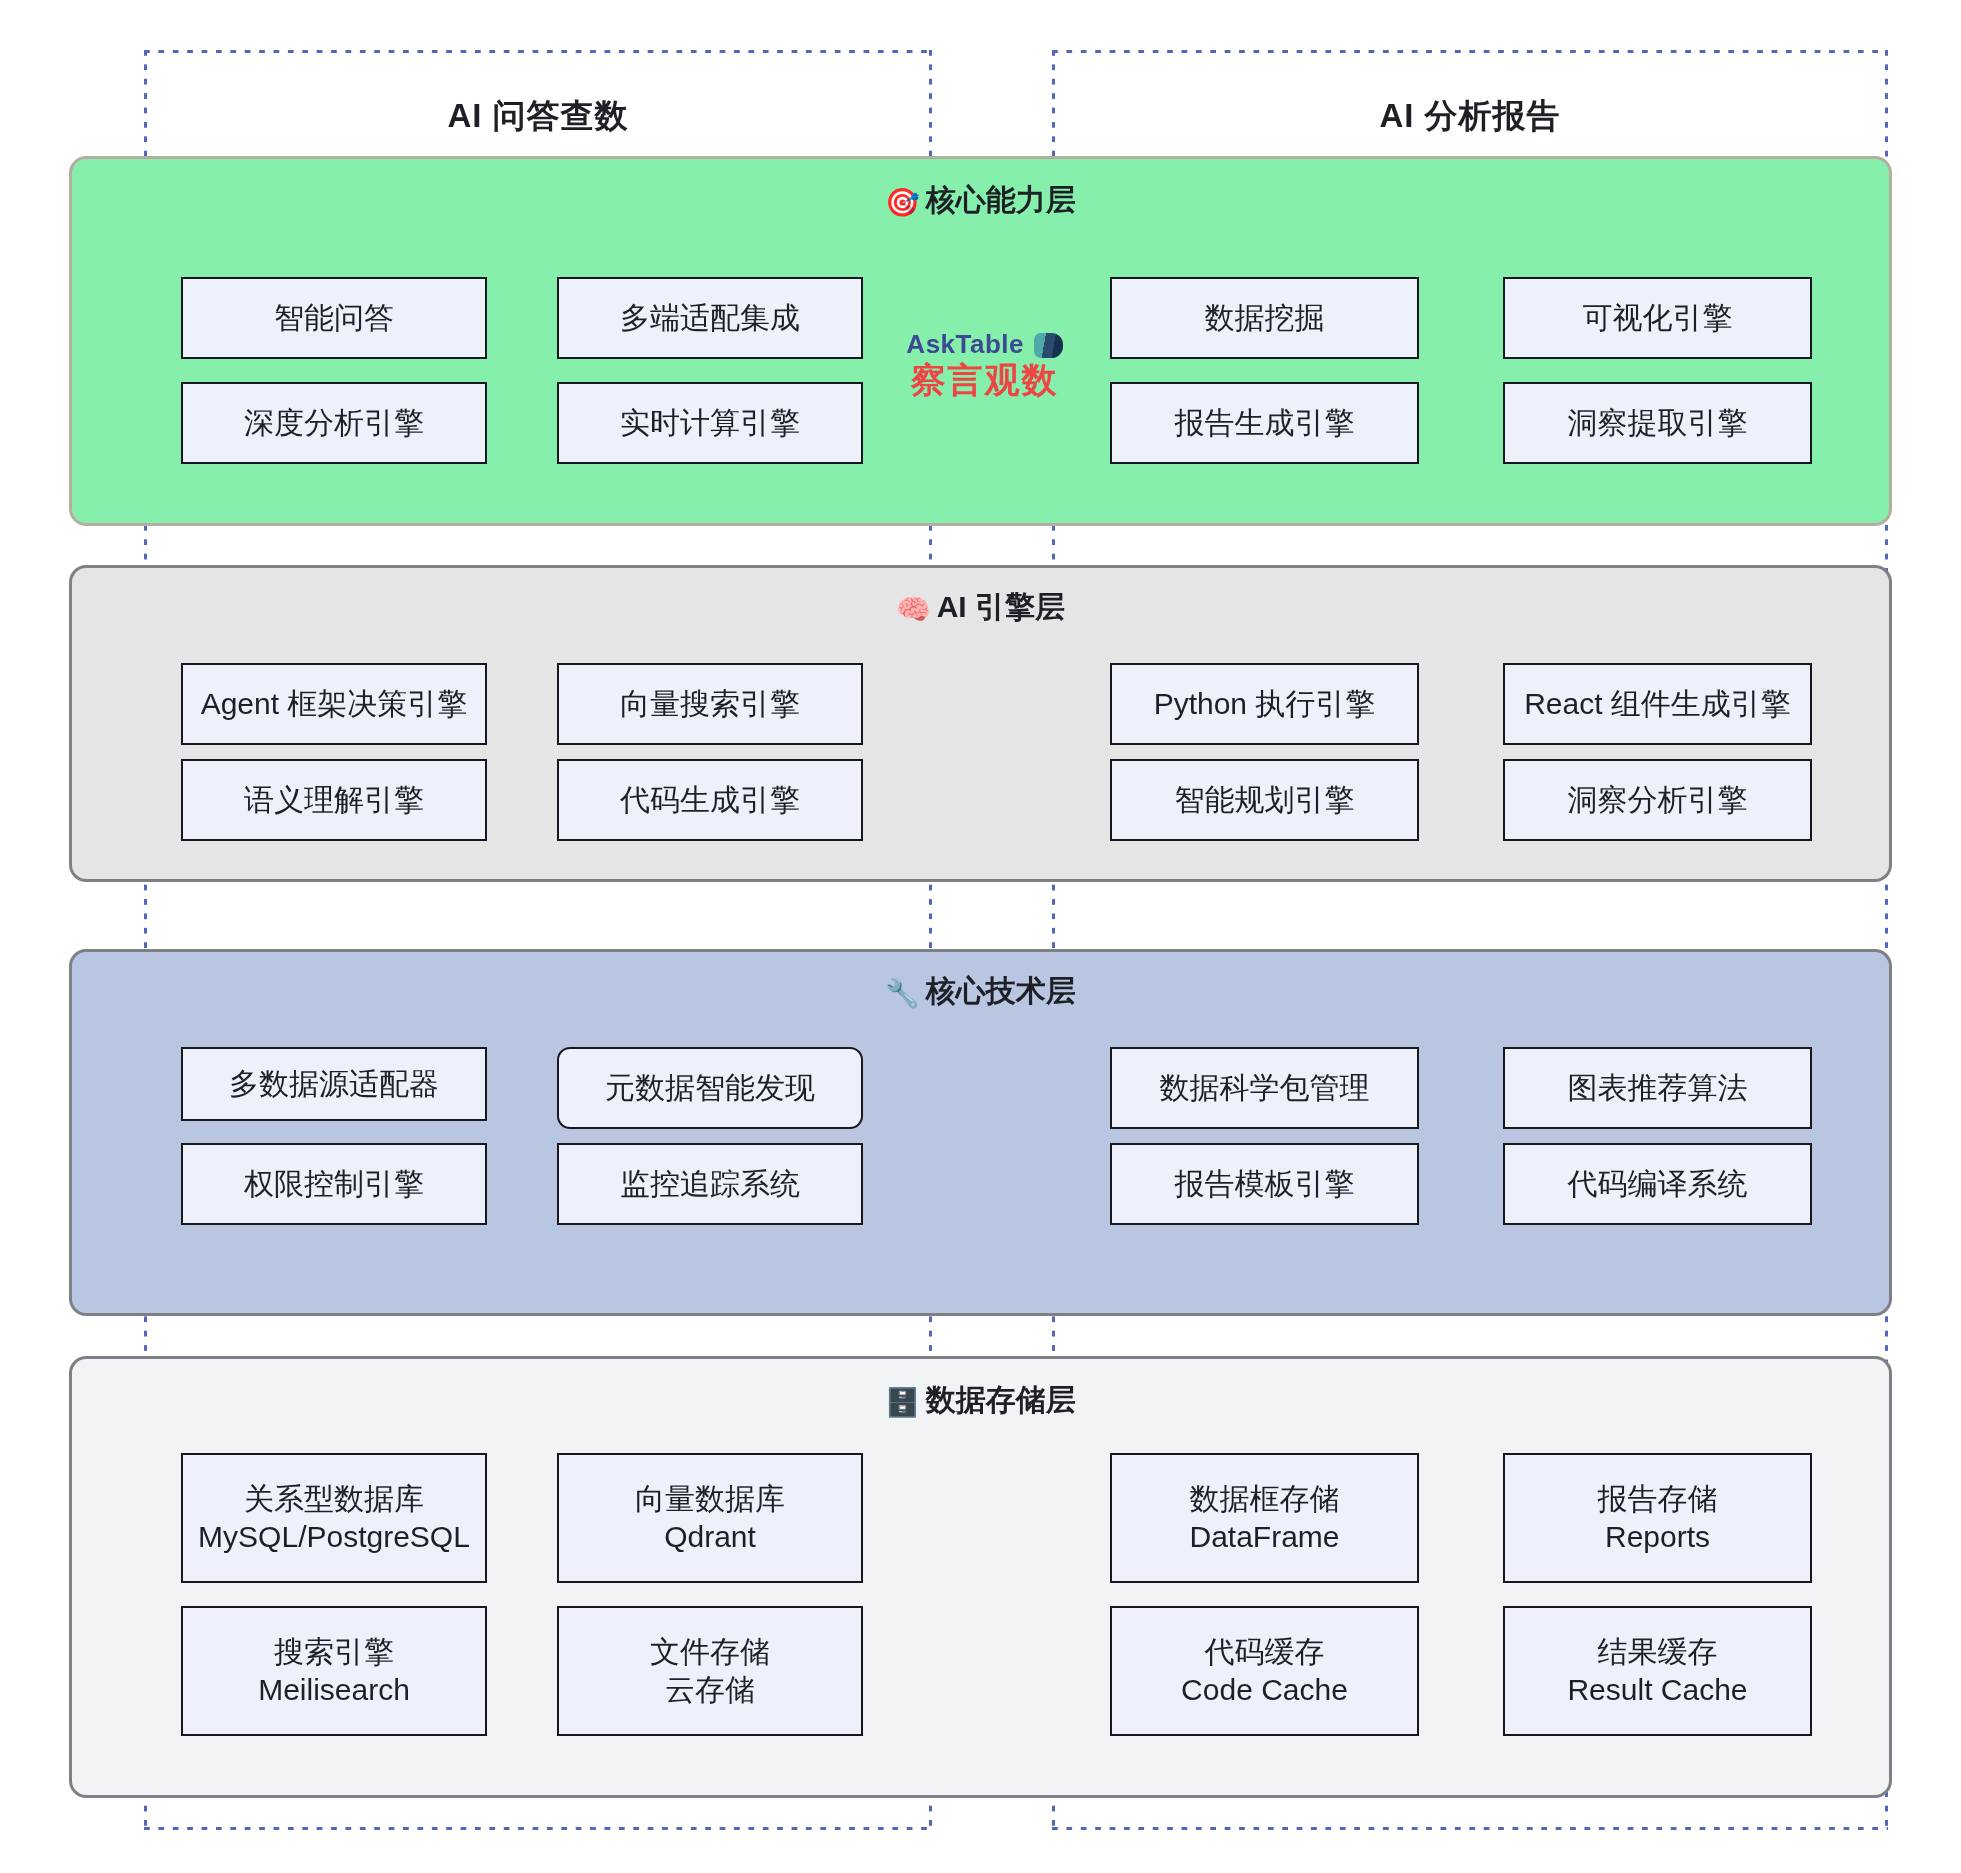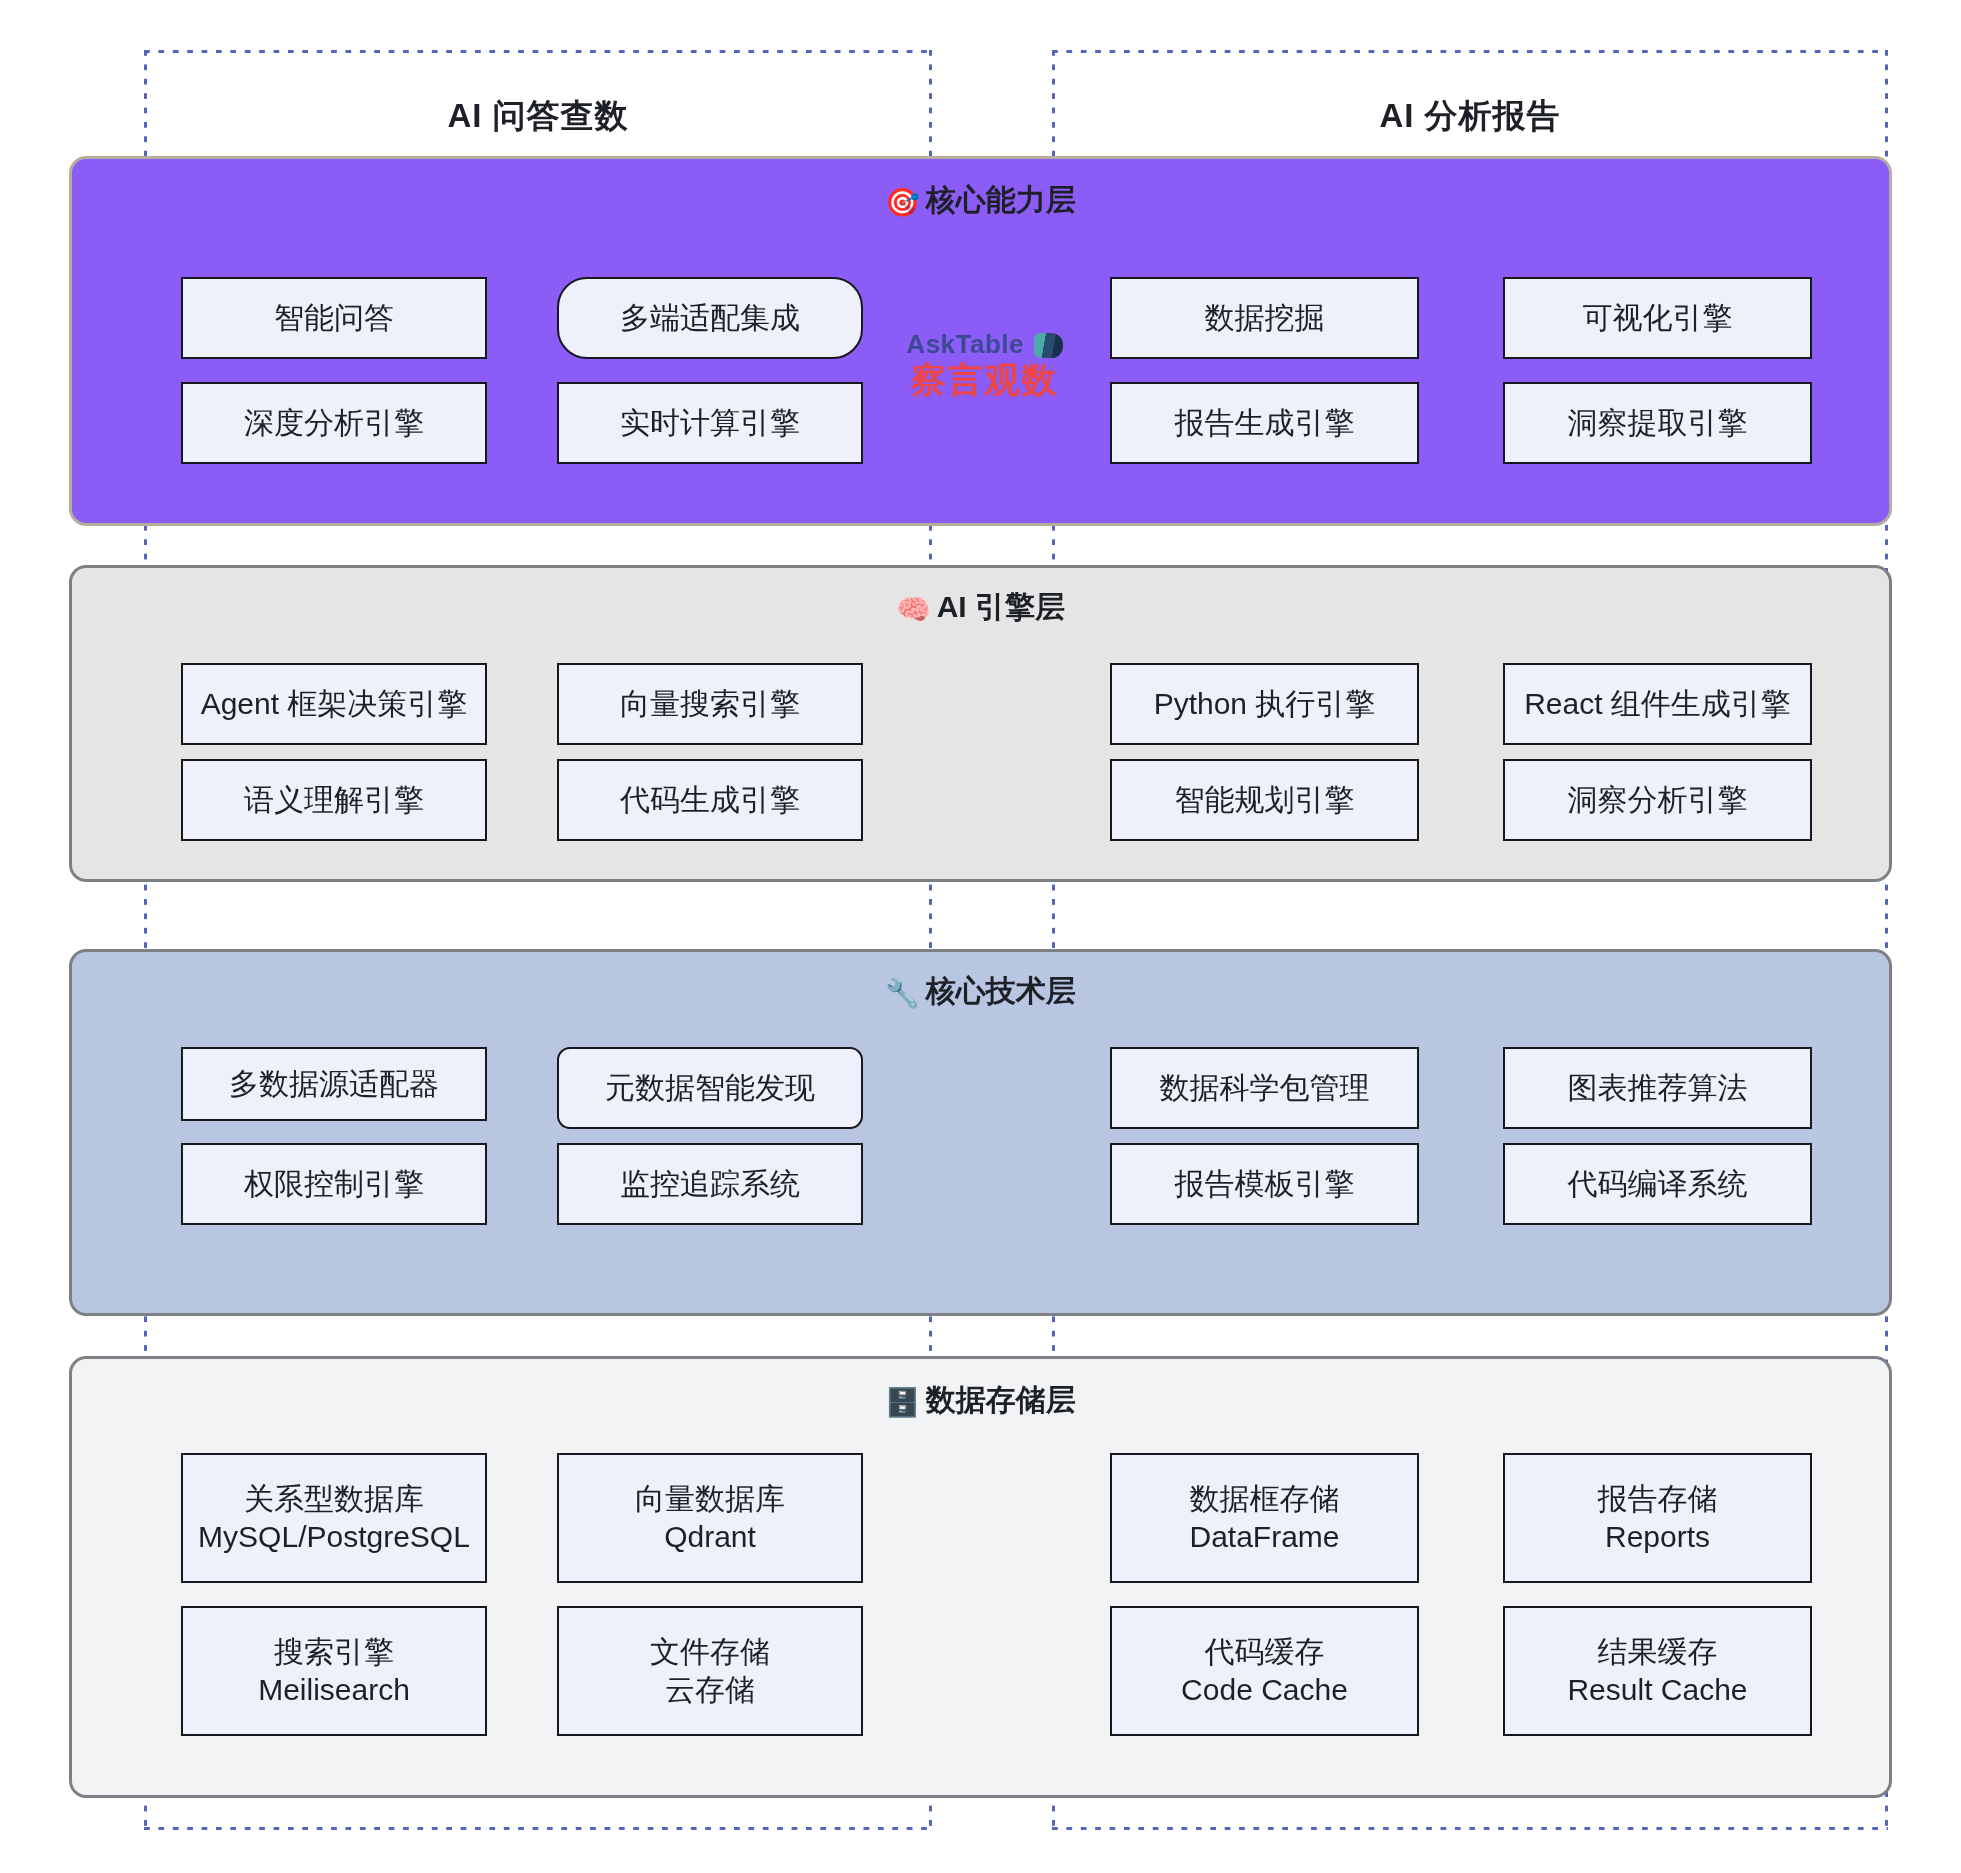--- a/index.html
+++ b/index.html
@@ -150,27 +150,27 @@
       <div class="edge-h bottom"></div>
       <div class="col-title">AI 问答查数</div>
     </div>
     <div class="col-guide" style="left: 1052px; top: 50px; width: 836px; height: 1780px;">
       <div class="edge-v left"></div>
       <div class="edge-v right"></div>
       <div class="edge-h top"></div>
       <div class="edge-h bottom"></div>
       <div class="col-title">AI 分析报告</div>
     </div>
-    <div class="layer" style="left: 69px; top: 156px; width: 1823px; height: 370px; background: #8b5cf6; border-color: rgb(180, 174, 160);">
+    <div class="layer" style="left: 69px; top: 156px; width: 1823px; height: 370px; background: #86efac; border-color: rgb(180, 174, 160);">
       <div class="layer-title" style="top: 21px;"><span class="emj">🎯</span><span>核心能力层</span></div>
     </div>
     <div class="box" style="left: 181px; top: 277px; width: 306px; height: 82px;">
       <div>智能问答</div>
     </div>
-    <div class="box" style="left: 557px; top: 277px; width: 306px; height: 82px; border-radius: 30px;">
+    <div class="box" style="left: 557px; top: 277px; width: 306px; height: 82px;">
       <div>多端适配集成</div>
     </div>
     <div class="box" style="left: 181px; top: 382px; width: 306px; height: 82px;">
       <div>深度分析引擎</div>
     </div>
     <div class="box" style="left: 557px; top: 382px; width: 306px; height: 82px;">
       <div>实时计算引擎</div>
     </div>
     <div class="box" style="left: 1110px; top: 277px; width: 309px; height: 82px;">
       <div>数据挖掘</div>

